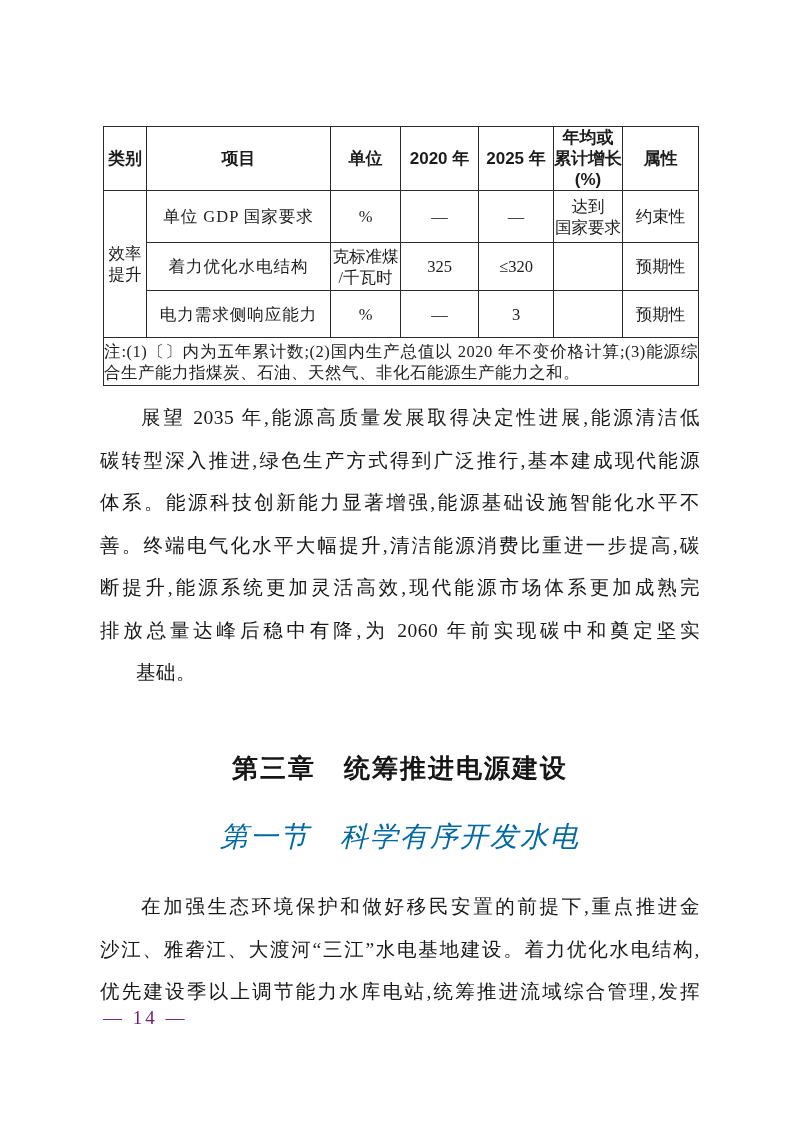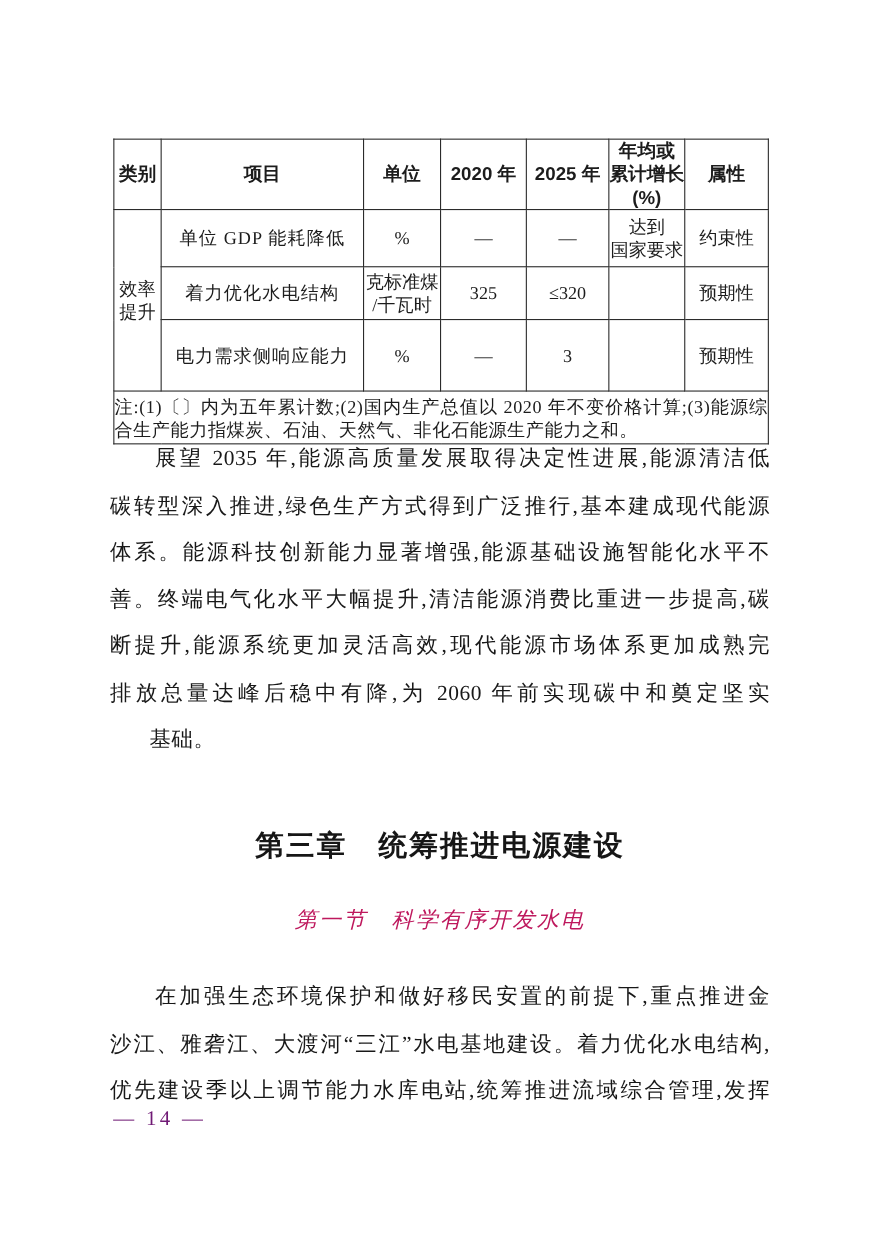--- a/index.html
+++ b/index.html
@@ -25,21 +25,21 @@
     padding:0;
     color:#1c1c1c;
   }
   table.kpi th{
     font-family:"Liberation Sans","DejaVu Sans",sans-serif;
     font-weight:700;font-size:17px;
   }
   tr.hdr{height:62px;}
   tr.r1{height:52px;}
   tr.r2{height:48px;}
-  tr.r3{height:65px;}
+  tr.r3{height:47px;}
   tr.noterow{height:48px;}
   td.item{text-align:left;padding-left:9px;letter-spacing:1px;}
   .cell-line{display:block;}
   td.notecell{
     text-align:left;vertical-align:middle;
     font-size:14.5px;line-height:19px;padding:4px 6px 4px 6px;
     letter-spacing:0.5px;
   }
   .note-line1{display:block;text-align:justify;text-align-last:justify;}
   .note-line2{display:block;text-align:left;}
@@ -63,22 +63,22 @@
     position:absolute;left:0;top:748px;width:800px;
     text-align:center;
     font-family:"Liberation Sans","DejaVu Sans",sans-serif;
     font-weight:700;font-size:26px;line-height:40px;letter-spacing:2px;
     color:#161616;
   }
   .section{
     position:absolute;left:0;top:819px;width:800px;
     text-align:center;
     font-style:italic;
-    font-size:20px;line-height:36px;letter-spacing:2px;
-    color:#be185d;
+    font-size:28px;line-height:36px;letter-spacing:2px;
+    color:#0369a1;
   }
 
   
   .pagenum{
     position:absolute;left:103px;top:1003px;
     font-size:19px;line-height:30px;letter-spacing:3px;
     color:#701a75;
   }
 </style>
 </head>
@@ -108,21 +108,21 @@
         <span class="cell-line">累计增长</span>
         <span class="cell-line">(%)</span>
       </th>
       <th>属性</th>
     </tr>
     <tr class="r1">
       <td rowspan="3">
         <span class="cell-line">效率</span>
         <span class="cell-line">提升</span>
       </td>
-      <td class="item">单位 GDP 能耗降低</td>
+      <td class="item">单位 GDP 国家要求</td>
       <td>%</td>
       <td>—</td>
       <td>—</td>
       <td>
         <span class="cell-line">达到</span>
         <span class="cell-line">国家要求</span>
       </td>
       <td>约束性</td>
     </tr>
     <tr class="r2">

